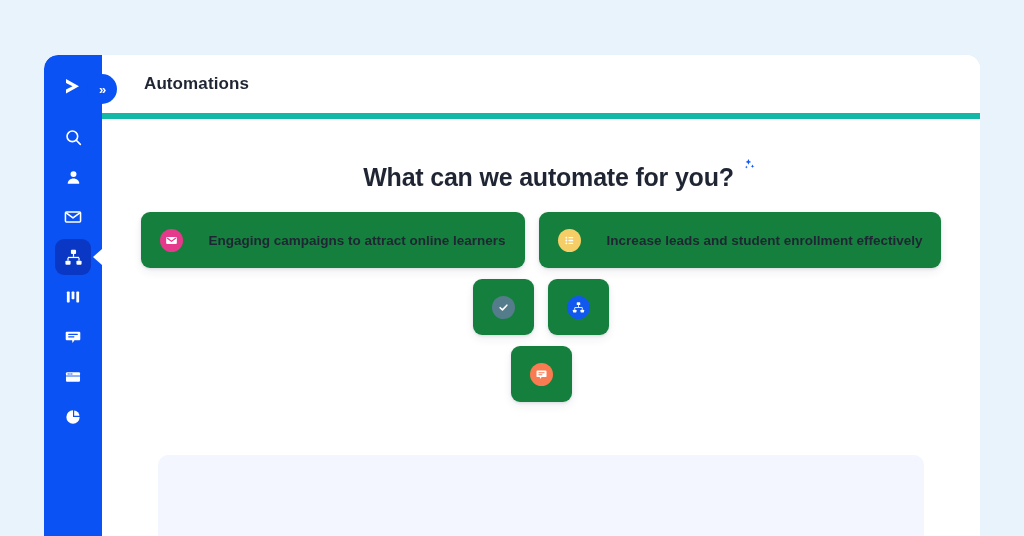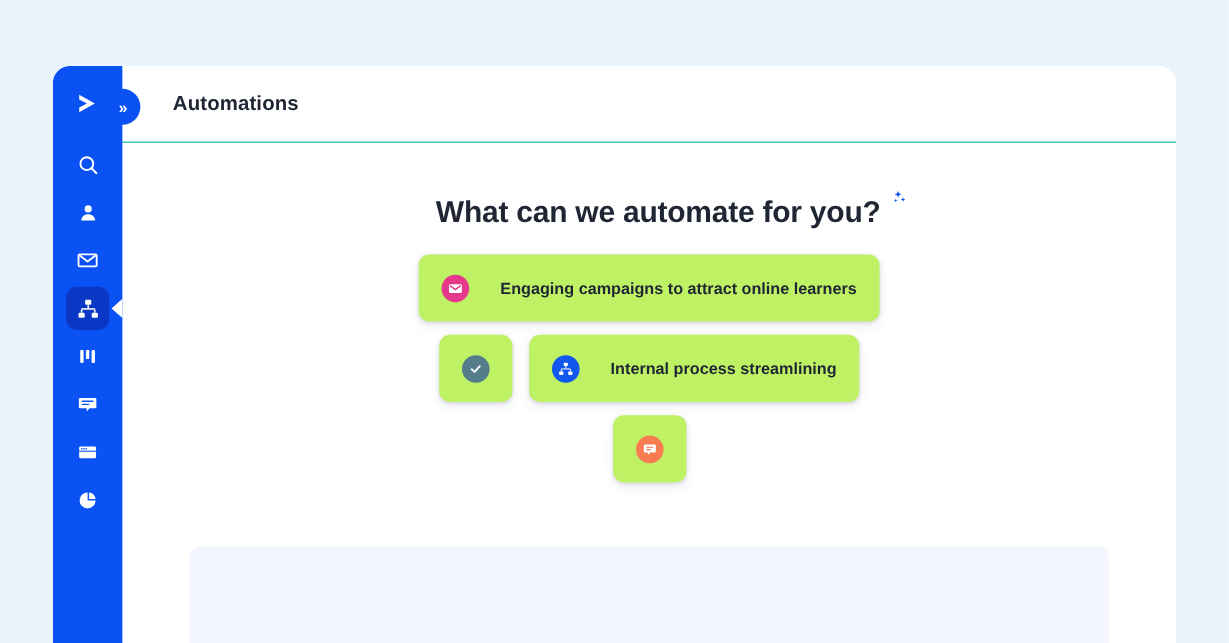--- a/index.html
+++ b/index.html
@@ -108,21 +108,21 @@
     flex: 1;
     display: flex;
     flex-direction: column;
     min-width: 0;
     background: #ffffff;
   }
 
   #topbar {
     height: 64px;
     flex: 0 0 64px;
-    border-bottom: 1px solid #14b8a6;
+    border-bottom: 6px solid #14b8a6;
     display: flex;
     align-items: center;
     padding-left: 42px;
   }
 
   #page-title {
     font-size: 17px;
     font-weight: 700;
     color: #1f2533;
     letter-spacing: .1px;
@@ -168,21 +168,21 @@
     align-items: center;
     gap: 11px;
   }
   .card-row {
     display: flex;
     justify-content: center;
     gap: 14px;
   }
 
   .sugg-card {
-    background: #bef264;
+    background: #15803d;
     border-radius: 9px;
     box-shadow: 0 1px 3px rgba(30,40,80,.13), 0 4px 10px rgba(30,40,80,.07);
     height: 56px;
     display: flex;
     align-items: center;
     padding: 0 19px;
     gap: 26px;
     cursor: pointer;
   }
 
@@ -349,20 +349,33 @@
           <div class="sugg-card">
             <span class="sugg-icon" style="background:#e5398c">
               <svg width="13" height="13" viewBox="0 0 20 20" fill="#ffffff">
                 <rect x="1.8" y="4.5" width="16.4" height="11" rx="1.6"></rect>
                 <path d="M3.2 6.3 L10 11.2 L16.8 6.3" fill="none" stroke="#e5398c" stroke-width="1.9" stroke-linejoin="round"></path>
               </svg>
             </span>
             <span class="sugg-label">Engaging campaigns to attract online learners</span>
           </div>
 
+          <div class="sugg-card">
+            <span class="sugg-icon" style="background:#f6ce67">
+              <svg width="13" height="13" viewBox="0 0 20 20" fill="#ffffff">
+                <circle cx="5.1" cy="5.6" r="1.5"></circle>
+                <circle cx="5.1" cy="10" r="1.5"></circle>
+                <circle cx="5.1" cy="14.4" r="1.5"></circle>
+                <rect x="8.3" y="4.5" width="7.6" height="2.2" rx="1.1"></rect>
+                <rect x="8.3" y="8.9" width="7.6" height="2.2" rx="1.1"></rect>
+                <rect x="8.3" y="13.3" width="7.6" height="2.2" rx="1.1"></rect>
+              </svg>
+            </span>
+            <span class="sugg-label">Increase leads and student enrollment effectively</span>
+          </div>
 
         </div>
 
         <div class="card-row">
 
           <div class="sugg-card">
             <span class="sugg-icon" style="background:#547c8a">
               <svg width="13" height="13" viewBox="0 0 20 20" fill="none" stroke="#ffffff" stroke-width="2.4" stroke-linecap="round" stroke-linejoin="round">
                 <path d="M4.8 10.3 L8.4 13.7 L15.2 6.4"></path>
               </svg>
@@ -374,21 +387,20 @@
               <svg width="13" height="13" viewBox="0 0 20 20" fill="#ffffff">
                 <rect x="7.3" y="1.9" width="5.4" height="4.4" rx="1"></rect>
                 <rect x="1.5" y="13.3" width="5.4" height="4.4" rx="1"></rect>
                 <rect x="13.1" y="13.3" width="5.4" height="4.4" rx="1"></rect>
                 <rect x="9.35" y="6.3" width="1.3" height="3"></rect>
                 <rect x="4.2" y="9.3" width="11.6" height="1.3"></rect>
                 <rect x="3.55" y="10.3" width="1.3" height="3"></rect>
                 <rect x="15.15" y="10.3" width="1.3" height="3"></rect>
               </svg>
             </span>
-            <span class="sugg-label">Internal process streamlining</span>
           </div>
 
         </div>
 
         <div class="card-row">
 
           <div class="sugg-card">
             <span class="sugg-icon" style="background:#f97b52">
               <svg width="13" height="13" viewBox="0 0 20 20" fill="#ffffff">
                 <path d="M3.6 3.8h12.8a1.3 1.3 0 0 1 1.3 1.3v7.5a1.3 1.3 0 0 1-1.3 1.3h-6.1l-2.6 3.2-.3-3.2H3.6a1.3 1.3 0 0 1-1.3-1.3V5.1a1.3 1.3 0 0 1 1.3-1.3z"></path>

